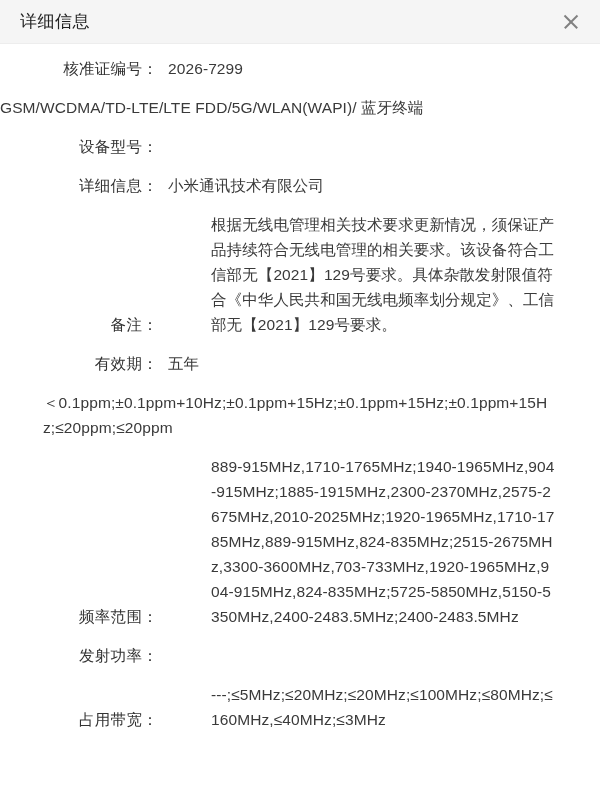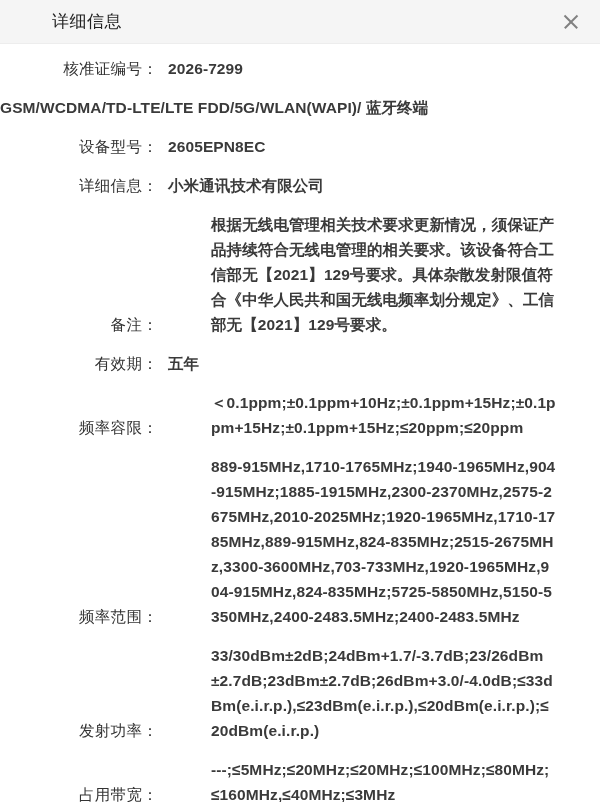--- a/index.html
+++ b/index.html
@@ -27,21 +27,20 @@
     align-items: center;
     justify-content: space-between;
     padding: 0 18px 0 20px;
     border-bottom: 1px solid #ededed;
   }
   .dialog-title {
     font-size: 17px;
     color: #222222;
     font-weight: 400;
     letter-spacing: 0.5px;
-    margin-left: 32px;
   }
   .close-icon {
     width: 22px;
     height: 22px;
     position: relative;
     cursor: pointer;
     opacity: 0.65;
   }
   .close-icon::before, .close-icon::after {
     content: "";
@@ -81,21 +80,20 @@
     letter-spacing: 0.3px;
   }
   .row-value {
     flex: 1;
     font-size: 15.5px;
     color: #3a3a3a;
     line-height: 25px;
     word-break: break-all;
     letter-spacing: 0.1px;
     padding-right: 24px;
-    font-weight: bold;
   }
   .row-value.wide { padding-right: 30px; margin-left: 43px; }
 </style>
 </head>
 <body>
 
 <div class="dialog">
   <div class="dialog-header">
     <span class="dialog-title">详细信息</span>
     <span class="close-icon"></span>
@@ -107,51 +105,48 @@
         <div class="row-label">核准证编号：</div>
         <div class="row-value">2026-7299</div>
       </div>
 
       <div class="row">
         <div class="row-value">GSM/WCDMA/TD-LTE/LTE FDD/5G/WLAN(WAPI)/ 蓝牙终端</div>
       </div>
 
       <div class="row">
         <div class="row-label">设备型号：</div>
-        <div class="row-value">2605EPN8EC</div>
       </div>
 
       <div class="row">
         <div class="row-label">详细信息：</div>
         <div class="row-value">小米通讯技术有限公司</div>
       </div>
 
       <div class="row">
         <div class="row-label">备注：</div>
         <div class="row-value wide">根据无线电管理相关技术要求更新情况，须保证产品持续符合无线电管理的相关要求。该设备符合工信部无【2021】129号要求。具体杂散发射限值符合《中华人民共和国无线电频率划分规定》、工信部无【2021】129号要求。</div>
       </div>
 
       <div class="row">
         <div class="row-label">有效期：</div>
         <div class="row-value">五年</div>
       </div>
 
       <div class="row">
-        <div class="row-label">频率容限：</div>
         <div class="row-value wide">＜0.1ppm;±0.1ppm+10Hz;±0.1ppm+15Hz;±0.1ppm+15Hz;±0.1ppm+15Hz;≤20ppm;≤20ppm</div>
       </div>
 
       <div class="row">
         <div class="row-label">频率范围：</div>
         <div class="row-value wide">889-915MHz,1710-1765MHz;1940-1965MHz,904-915MHz;1885-1915MHz,2300-2370MHz,2575-2675MHz,2010-2025MHz;1920-1965MHz,1710-1785MHz,889-915MHz,824-835MHz;2515-2675MHz,3300-3600MHz,703-733MHz,1920-1965MHz,904-915MHz,824-835MHz;5725-5850MHz,5150-5350MHz,2400-2483.5MHz;2400-2483.5MHz</div>
       </div>
 
       <div class="row">
         <div class="row-label">发射功率：</div>
-        <div class="row-value wide">33/30dBm±2dB;24dBm+1.7/-3.7dB;23/26dBm±2.7dB;23dBm±2.7dB;26dBm+3.0/-4.0dB;≤33dBm(e.i.r.p.),≤23dBm(e.i.r.p.),≤20dBm(e.i.r.p.);≤20dBm(e.i.r.p.)</div>
       </div>
 
       <div class="row">
         <div class="row-label">占用带宽：</div>
         <div class="row-value wide">---;≤5MHz;≤20MHz;≤20MHz;≤100MHz;≤80MHz;≤160MHz,≤40MHz;≤3MHz</div>
       </div>
 
     </div>
   </div>
 </div>

